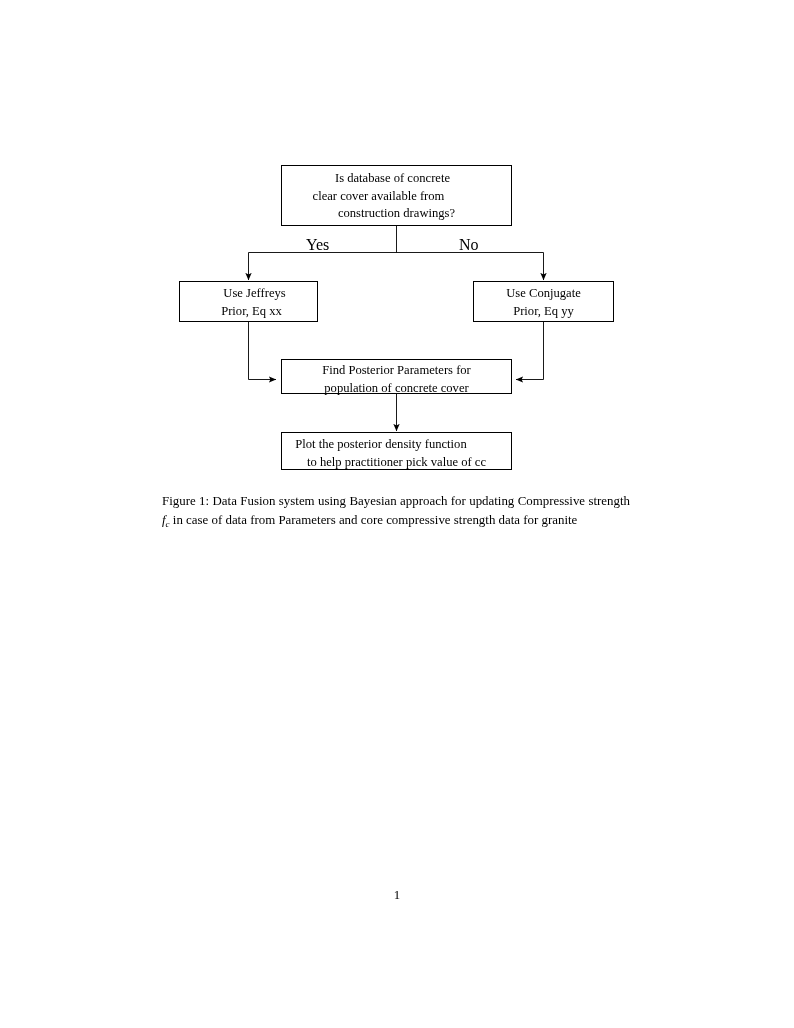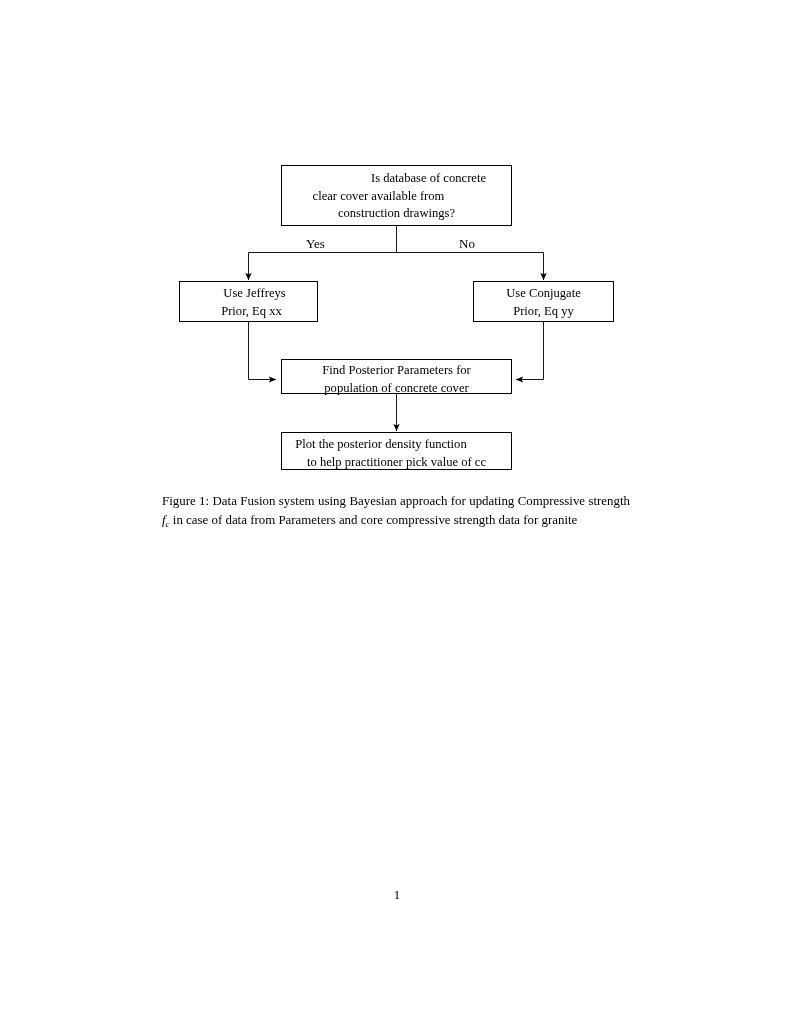--- a/index.html
+++ b/index.html
@@ -22,21 +22,21 @@
     text-align:center;
     font-family:"Liberation Serif", serif;
     font-size:12.6px;
     line-height:17.5px;
     color:#000;
     white-space:nowrap;
   }
   .edgelabel{
     position:absolute;
     font-family:"Liberation Serif", serif;
-    font-size:13px;
+    font-size:16px;
     color:#000;
     white-space:nowrap;
   }
 
   
   .boxframe{
     position:absolute;
     border:0.9px solid #000;
     box-sizing:border-box;
     background:transparent;
@@ -92,21 +92,21 @@
 
         <path d="M248.5,322 L248.5,379.5 L276,379.5" marker-end="url(#ah)"></path>
 
         <path d="M543.5,322 L543.5,379.5 L516,379.5" marker-end="url(#ah)"></path>
 
         <path d="M396.5,394 L396.5,431" marker-end="url(#ah)"></path>
       </g>
     </svg>
 
     <div class="boxframe" style="left:281px;top:165px;width:231px;height:61px;"></div>
-    <div class="boxtext" style="left:281px;top:170px;width:223px;padding-left:36px;">Is database of concrete</div>
+    <div class="boxtext" style="left:281px;top:170px;width:223px;">Is database of concrete</div>
     <div class="boxtext" style="left:281px;top:187.5px;width:195px;">clear cover available from</div>
     <div class="boxtext" style="left:281px;top:205px;width:231px;">construction drawings?</div>
 
     <div class="edgelabel" style="left:306px;top:236px;">Yes</div>
     <div class="edgelabel" style="left:459px;top:236px;">No</div>
 
     <div class="boxframe" style="left:179px;top:281px;width:139px;height:41px;"></div>
     <div class="boxtext" style="left:185px;top:285px;width:139px;">Use Jeffreys</div>
     <div class="boxtext" style="left:187px;top:302.5px;width:129px;">Prior, Eq xx</div>
 

